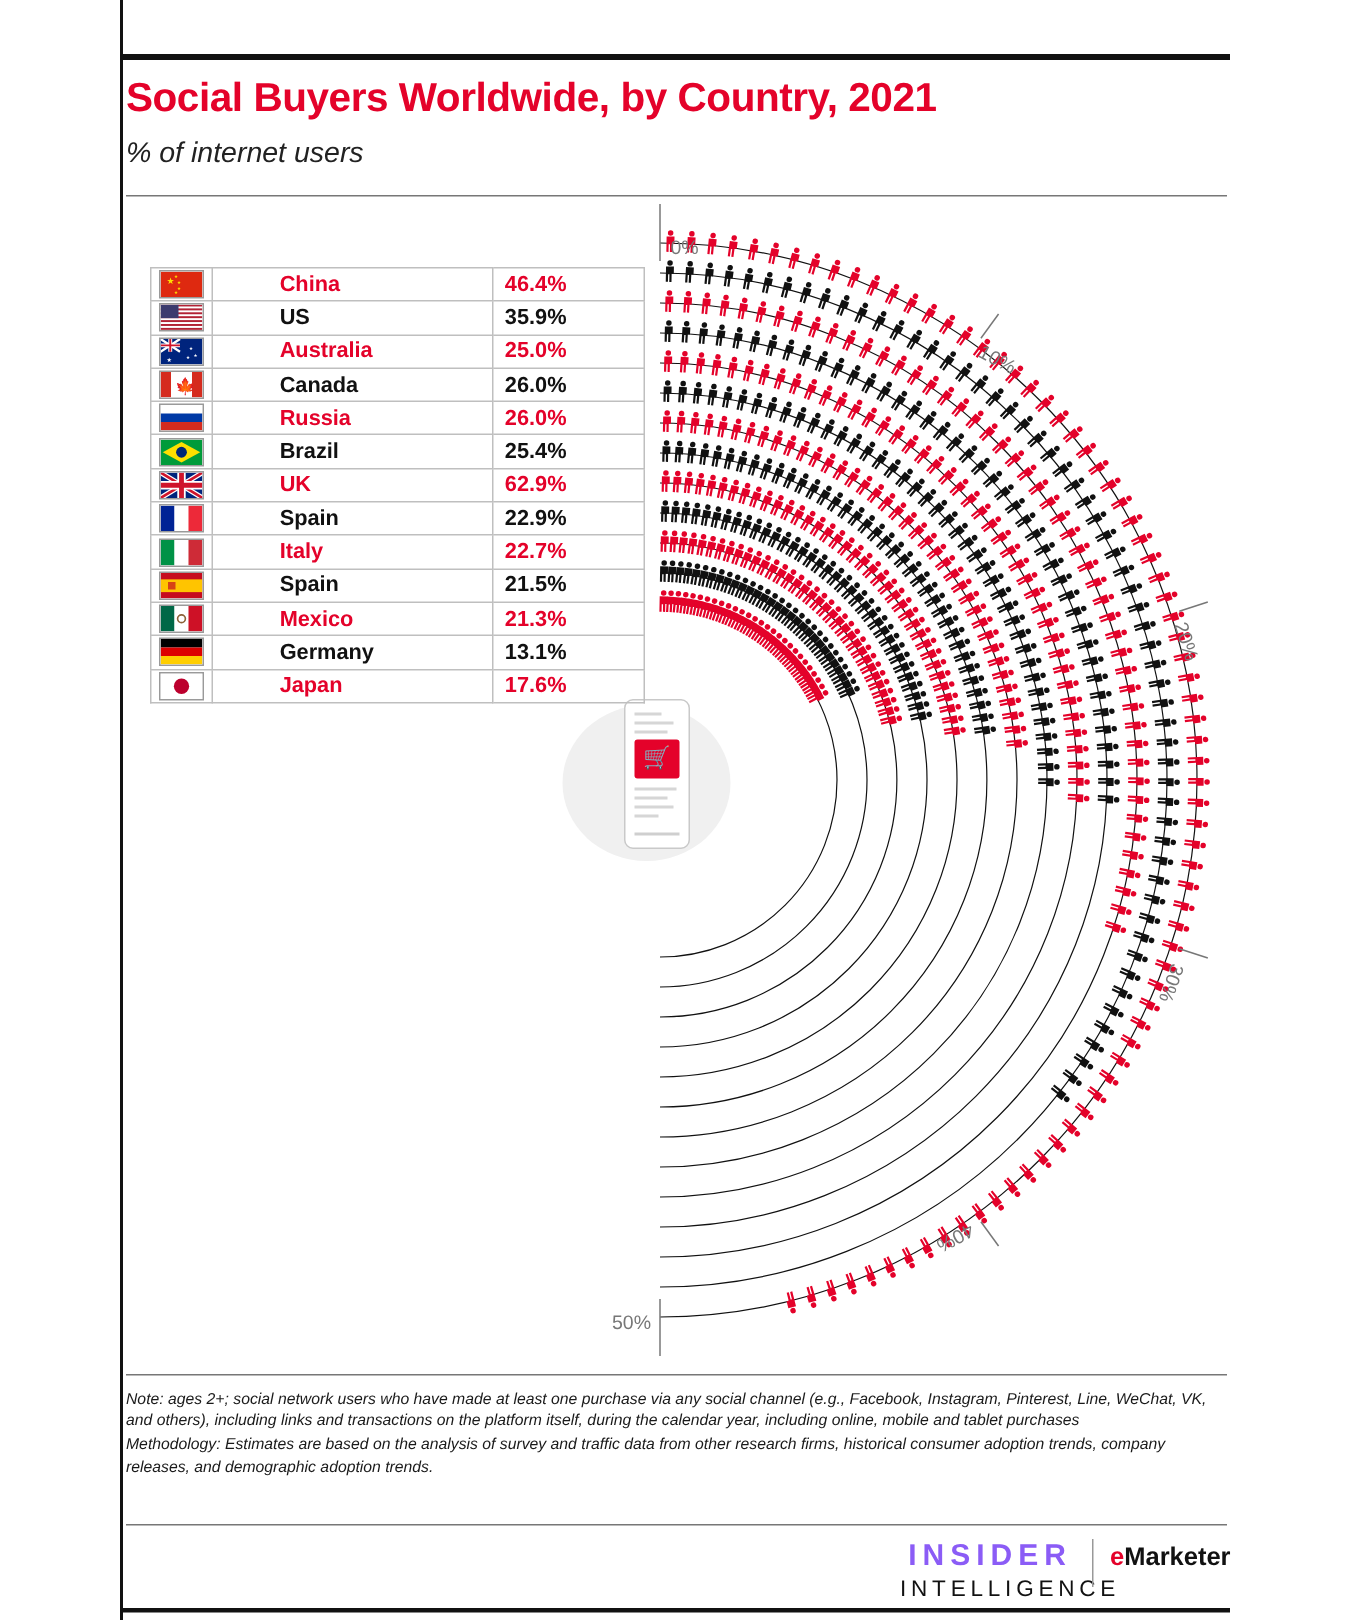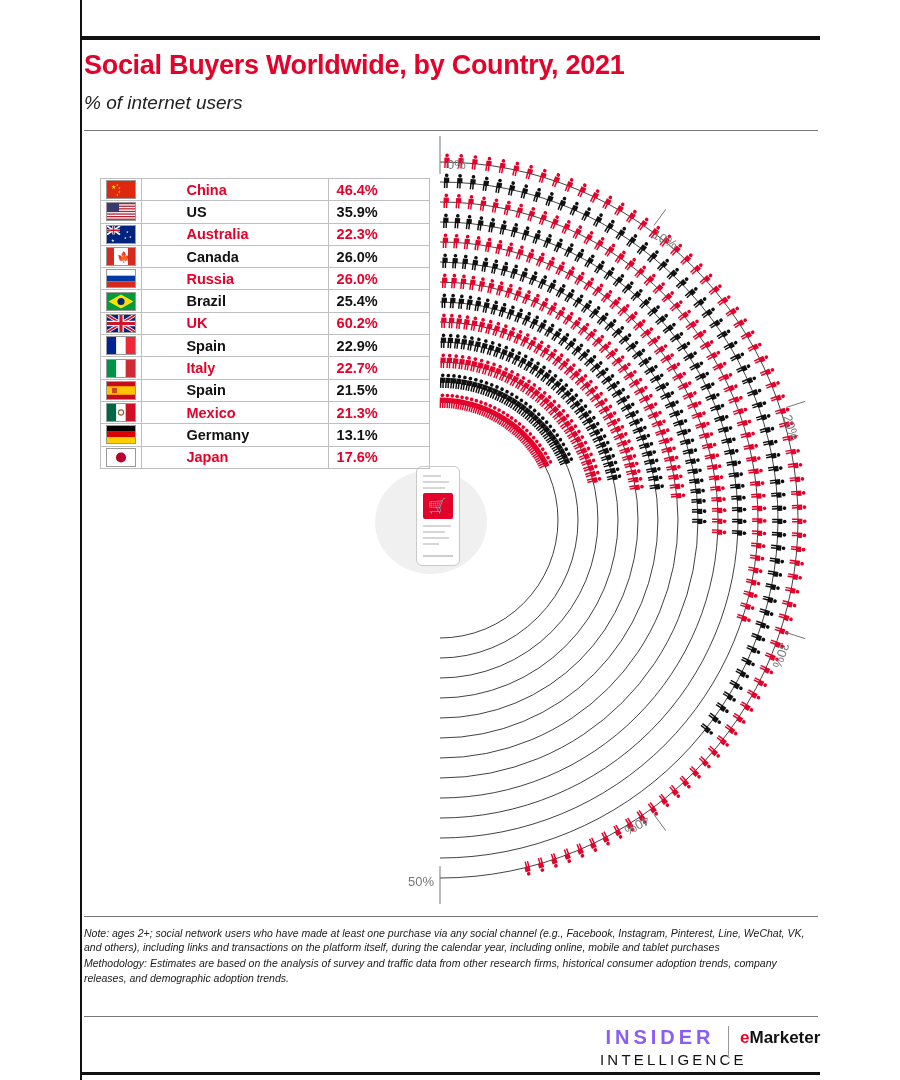--- a/index.html
+++ b/index.html
@@ -2531,21 +2531,21 @@
                 <rect width="13" height="8.5" fill="#00247d"></rect>
                 <path d="M0 0 L13 8.5 M13 0 L0 8.5" stroke="#fff" stroke-width="1.6"></path>
                 <path d="M6.5 0 V8.5 M0 4.25 H13" stroke="#fff" stroke-width="2.6"></path>
                 <path d="M6.5 0 V8.5 M0 4.25 H13" stroke="#cf142b" stroke-width="1.3"></path>
                 <text x="4" y="15.5" font-size="4" fill="#fff">★</text>
                 <text x="19" y="7" font-size="3" fill="#fff">★</text>
                 <text x="22" y="12" font-size="3" fill="#fff">★</text>
                 <text x="17" y="13" font-size="3" fill="#fff">★</text>
               </svg></span></td>
           <td class="namecell red">Australia</td>
-          <td class="valcell red">22.3%</td>
+          <td class="valcell red">25.0%</td>
         </tr>
         <tr>
           <td class="flagcell"><span class="flag"><svg width="28" height="17" viewBox="0 0 28 17">
                 <rect width="28" height="17" fill="#fff"></rect>
                 <rect width="7" height="17" fill="#d52b1e"></rect>
                 <rect x="21" width="7" height="17" fill="#d52b1e"></rect>
                 <text x="10" y="13" font-size="11" fill="#d52b1e">🍁</text>
               </svg></span></td>
           <td class="namecell black">Canada</td>
           <td class="valcell black">26.0%</td>
@@ -2570,21 +2570,21 @@
         </tr>
         <tr>
           <td class="flagcell"><span class="flag"><svg width="28" height="17" viewBox="0 0 28 17">
                 <rect width="28" height="17" fill="#00247d"></rect>
                 <path d="M0 0 L28 17 M28 0 L0 17" stroke="#fff" stroke-width="3.4"></path>
                 <path d="M0 0 L28 17 M28 0 L0 17" stroke="#cf142b" stroke-width="1.8"></path>
                 <path d="M14 0 V17 M0 8.5 H28" stroke="#fff" stroke-width="5.6"></path>
                 <path d="M14 0 V17 M0 8.5 H28" stroke="#cf142b" stroke-width="3.2"></path>
               </svg></span></td>
           <td class="namecell red">UK</td>
-          <td class="valcell red">60.2%</td>
+          <td class="valcell red">62.9%</td>
         </tr>
         <tr>
           <td class="flagcell"><span class="flag"><svg width="28" height="17" viewBox="0 0 28 17">
                 <rect width="9.33" height="17" fill="#002395"></rect>
                 <rect x="9.33" width="9.33" height="17" fill="#fff"></rect>
                 <rect x="18.66" width="9.34" height="17" fill="#ed2939"></rect>
               </svg></span></td>
           <td class="namecell black">Spain</td>
           <td class="valcell black">22.9%</td>
         </tr>

